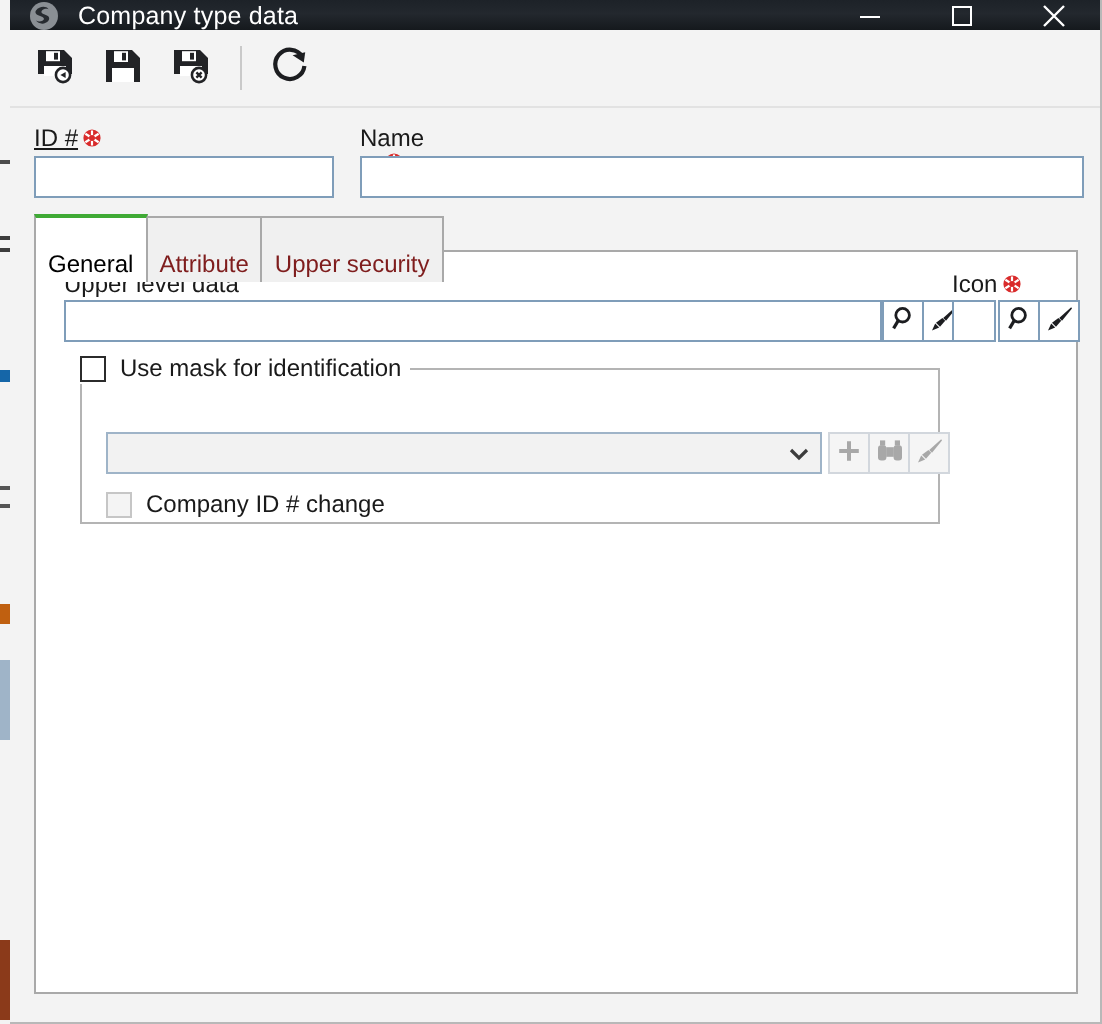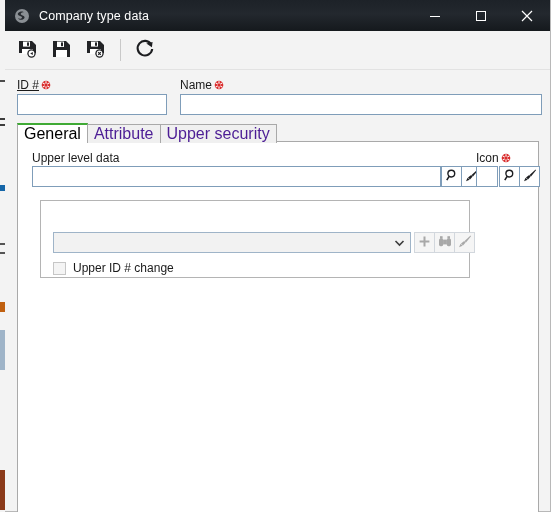--- a/index.html
+++ b/index.html
@@ -40,21 +40,21 @@
     background: #f3f3f3;
     box-sizing: border-box;
     border-right: 1px solid #b8b8b8;
     border-bottom: 1px solid #b8b8b8;
     display: flex;
     flex-direction: column;
   }
 
   
   #titlebar {
-    height: 31px;
+    height: 15px;
     background: linear-gradient(180deg, #1d2228 0%, #23282e 45%, #15191d 100%);
     display: flex;
     align-items: center;
     flex: 0 0 auto;
     position: relative;
   }
   #titlebar .app-icon {
     width: 16px; height: 16px;
     margin-left: 9px;
     flex: 0 0 auto;
@@ -139,54 +139,54 @@
     outline: none;
   }
 
   
   #row-top {
     position: absolute;
     left: 9px; top: 8px;
     width: 528px;
   }
   #id-label { position: absolute; left: 3px; top: 0; text-decoration: underline; }
-  #name-label { position: absolute; left: 166px; top: 0; }
+  #name-label { position: absolute; left: 166px; top: 0; flex-direction: column; }
   #id-input { position: absolute; left: 3px; top: 16px; width: 150px; }
   #name-input { position: absolute; left: 166px; top: 16px; width: 362px; }
 
   
   #tabstrip {
     position: absolute;
     left: 12px; top: 53px;
     display: flex;
     align-items: flex-end;
     z-index: 3;
   }
   .tab {
     box-sizing: border-box;
     height: 19px;
-    padding: 0 6px;
-    display: flex;
-    align-items: flex-end;
-    font-size: 16px;
+    padding: 16px 6px;
+    display: flex;
+    align-items: flex-start;
+    font-size: 12px;
     border: 1px solid #a9a9a9;
     border-bottom: none;
     margin-right: -1px;
   }
   .tab.active {
     background: #ffffff;
     color: #000000;
     border-top: 2px solid #3faa35;
     height: 20px;
     position: relative;
     z-index: 2;
   }
   .tab.inactive {
     background: #f0f0f0;
-    color: #4c1d95;
+    color: #7f1d1d;
   }
 
   #tabpanel {
     position: absolute;
     left: 12px; top: 71px;
     width: 522px;
     height: 372px;
     background: #ffffff;
     border: 1px solid #a9a9a9;
     box-sizing: border-box;
@@ -468,20 +468,24 @@
         <span>
           <svg width="14" height="14" viewBox="0 0 14 14">
             <path d="M12.6 1.6 L6.6 7.0 L8.0 8.4 L13.0 2.2 Z" fill="#1c1d20"></path>
             <path d="M6.2 7.0 L3.0 9.4 L5.0 11.4 L7.6 8.4 Z" fill="#1c1d20"></path>
             <path d="M2.6 9.8 L1.0 13.2 L4.6 11.8 Z" fill="#1c1d20"></path>
           </svg>
         </span>
       </span>
 
       <div id="groupbox"></div>
+      <div id="group-check-wrap">
+        <span class="cb"></span>
+        <span class="cb-label">Use mask for identification</span>
+      </div>
 
       <div id="mask-select">
         <span>
           <svg width="11" height="8" viewBox="0 0 11 8">
             <path d="M1.5 2 L5.5 6 L9.5 2" fill="none" stroke="#3c3c3c" stroke-width="1.6"></path>
           </svg>
         </span>
       </div>
       <span id="mask-add" class="iconbtn disabled">
         <span>
@@ -506,21 +510,21 @@
           <svg width="14" height="14" viewBox="0 0 14 14">
             <path d="M12.6 1.6 L6.6 7.0 L8.0 8.4 L13.0 2.2 Z" fill="#a8a8a8"></path>
             <path d="M6.2 7.0 L3.0 9.4 L5.0 11.4 L7.6 8.4 Z" fill="#a8a8a8"></path>
             <path d="M2.6 9.8 L1.0 13.2 L4.6 11.8 Z" fill="#a8a8a8"></path>
           </svg>
         </span>
       </span>
 
       <div id="enable-check-wrap">
         <span class="cb disabled"></span>
-        <span class="cb-label disabled">Upper ID # change</span>
+        <span class="cb-label disabled">Company ID # change</span>
       </div>
 
     </div>
 
     <div id="footer">
       
       
 
       
       

